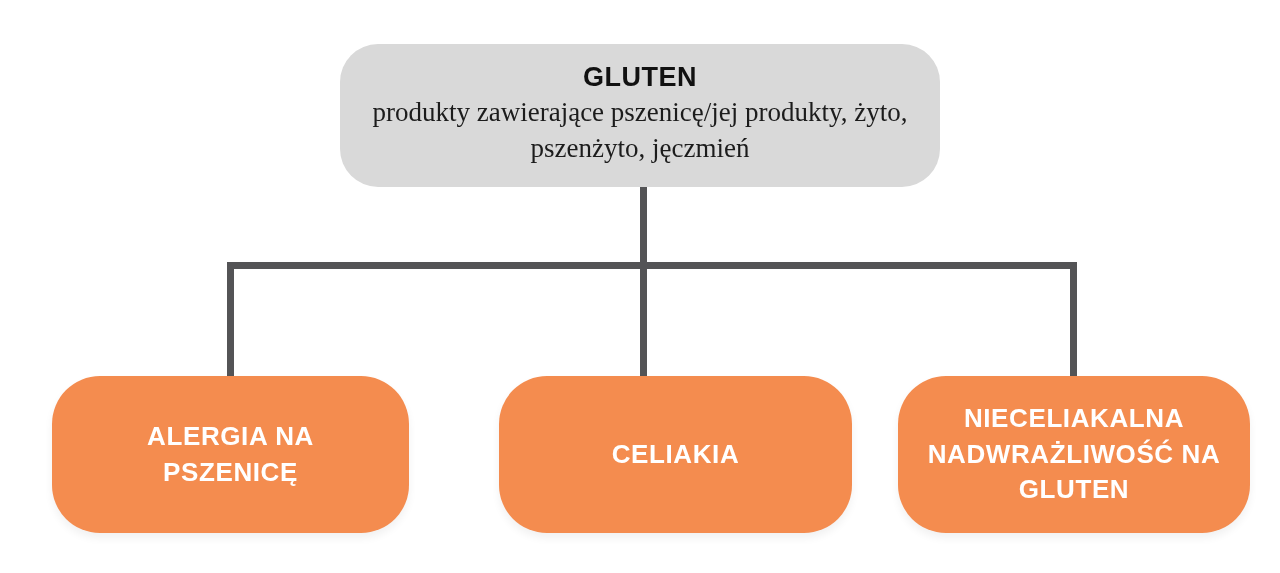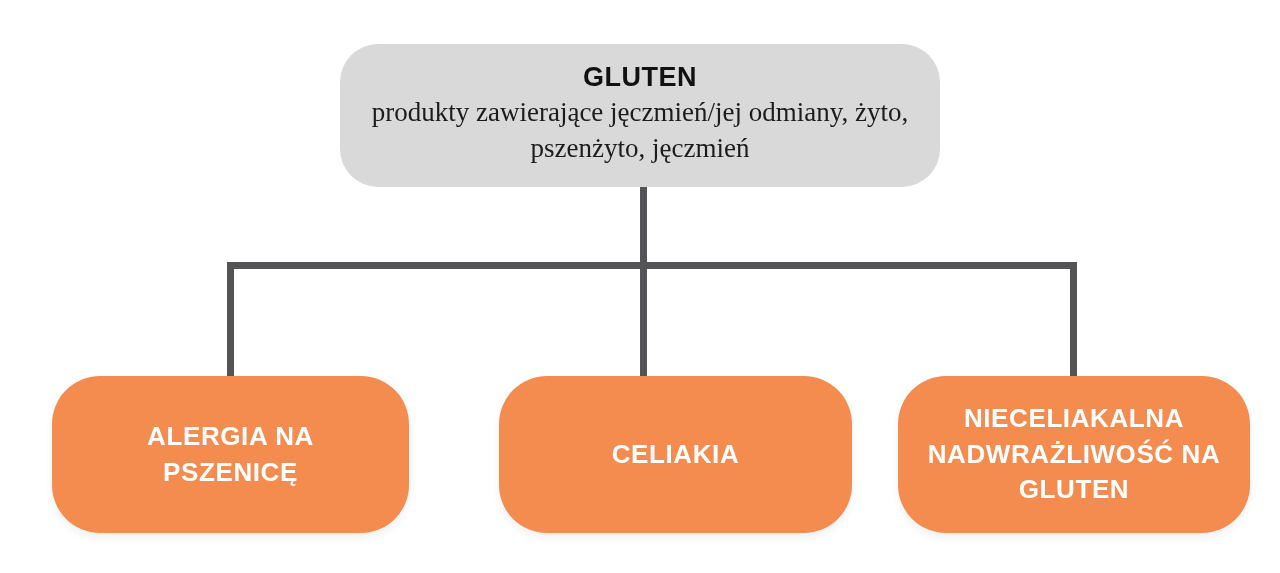--- a/index.html
+++ b/index.html
@@ -91,21 +91,21 @@
 
 <div class="canvas">
 
   <div class="line line-root-drop"></div>
   <div class="line line-horizontal"></div>
   <div class="line line-left-drop"></div>
   <div class="line line-right-drop"></div>
 
   <div class="root-node">
     <div class="root-title">GLUTEN</div>
-    <div class="root-subtitle">produkty zawierające jęczmień/jej odmiany, żyto, pszenżyto, jęczmień</div>
+    <div class="root-subtitle">produkty zawierające pszenicę/jej produkty, żyto, pszenżyto, jęczmień</div>
   </div>
 
   <div class="child-node node-alergia">
     <div class="label">ALERGIA NA PSZENICĘ</div>
   </div>
 
   <div class="child-node node-celiakia">
     <div class="label">CELIAKIA</div>
   </div>
 

